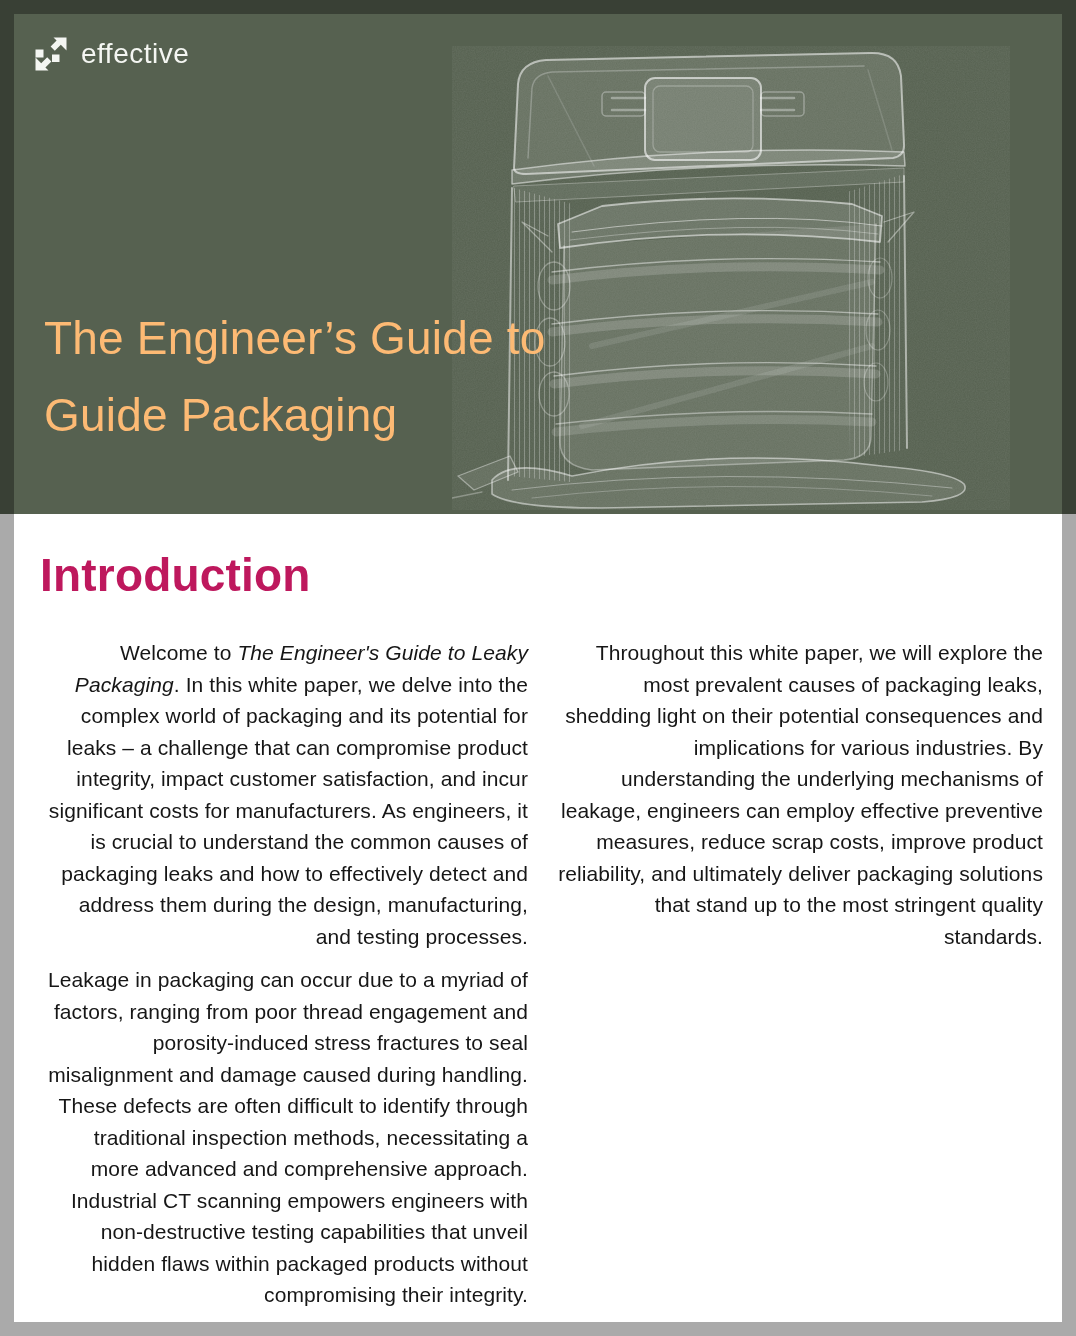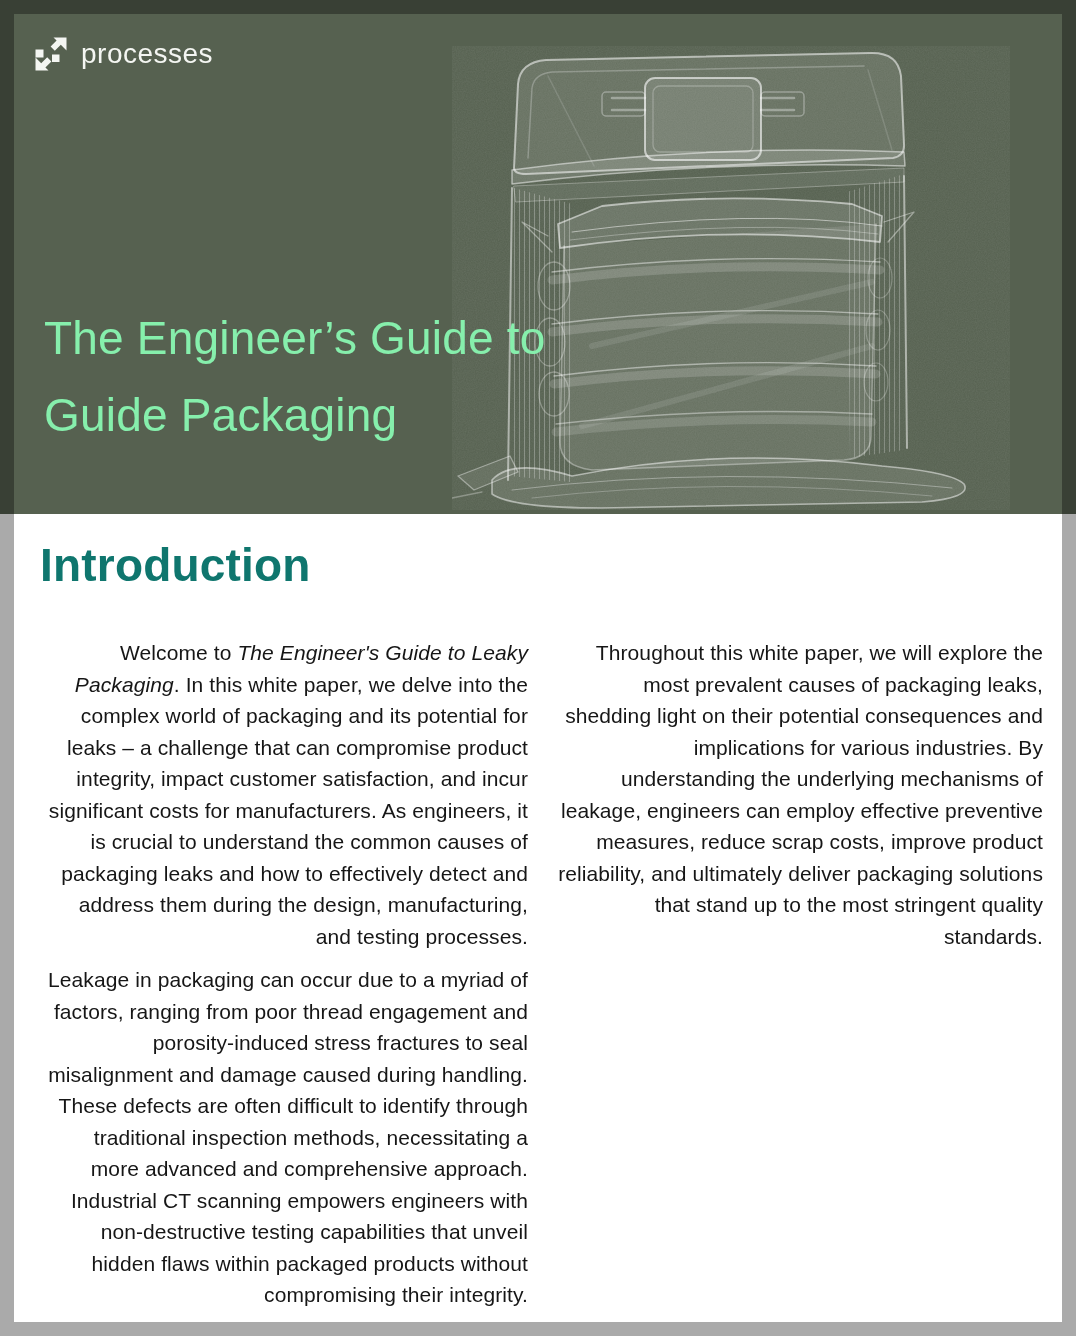--- a/index.html
+++ b/index.html
@@ -29,36 +29,36 @@
     font-weight:500;
     letter-spacing:0.5px;
   }
   .scan{
     position:absolute;left:452px;top:46px;
     z-index:1;
   }
   .title{
     position:absolute;left:44px;top:300px;
     margin:0;z-index:2;
-    color:#86efac;
+    color:#fdba74;
     font-size:46px;
     font-weight:400;
     line-height:77px;
     letter-spacing:0.2px;
   }
   .title span{display:block;}
   
   .content{
     position:relative;
     padding:0;
   }
   .section-heading{
-    position:absolute;left:40px;top:24px;
+    position:absolute;left:40px;top:34px;
     margin:0;
-    color:#0f766e;
+    color:#be185d;
     font-size:46px;
     font-weight:700;
     letter-spacing:0.2px;
   }
   .columns{
     position:absolute;top:123px;left:0;
     width:1076px;
     display:flex;
     text-align:right;
   }
@@ -90,21 +90,21 @@
 
     <div class="logo">
       <svg width="36" height="36" viewBox="0 0 36 36" aria-hidden="true">
         <g fill="#f4f6f2">
           <path d="M20.5 1.5 L33.5 1.5 L33.5 14.5 L27.8 8.8 L21.8 14.8 L17.6 10.6 L23.6 4.6 Z"></path>
           <path d="M15.5 34.5 L2.5 34.5 L2.5 21.5 L8.2 27.2 L14.2 21.2 L18.4 25.4 L12.4 31.4 Z"></path>
           <rect x="2.5" y="13.5" width="8" height="8"></rect>
           <rect x="19" y="18.5" width="7.5" height="7.5"></rect>
         </g>
       </svg>
-      <span class="wordmark">processes</span>
+      <span class="wordmark">effective</span>
     </div>
 
     <svg class="scan" width="558" height="464" viewBox="0 0 558 464" aria-hidden="true">
       <defs>
         <pattern id="ribs" width="5" height="10" patternUnits="userSpaceOnUse">
           <line x1="2.5" y1="0" x2="2.5" y2="10" stroke="#ffffff" stroke-width="1.1" opacity="0.5"></line>
         </pattern>
         <filter id="grain" x="0" y="0" width="100%" height="100%">
           <feTurbulence type="fractalNoise" baseFrequency="0.9" numOctaves="2" result="n"></feTurbulence>
           <feColorMatrix in="n" type="matrix" values="0 0 0 0 1  0 0 0 0 1  0 0 0 0 1  0 0 0 0.55 0"></feColorMatrix>

